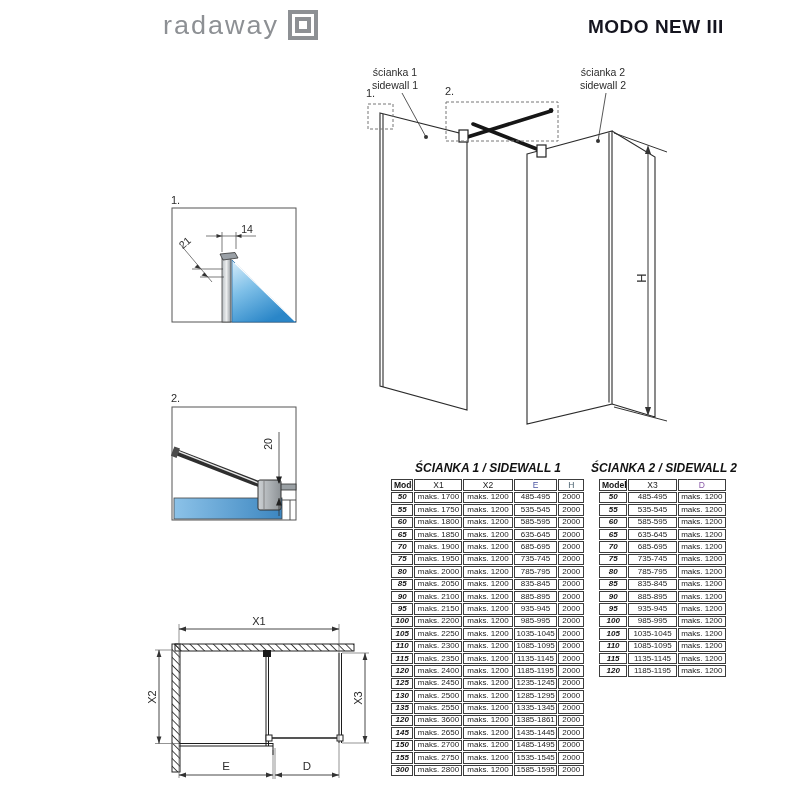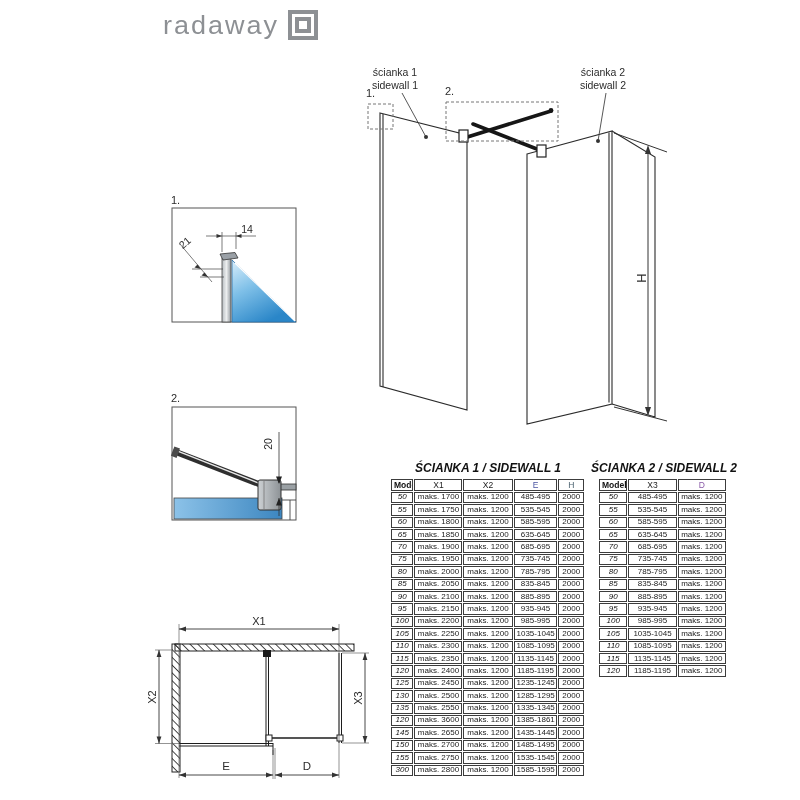--- a/index.html
+++ b/index.html
@@ -16,38 +16,39 @@
   .drawing{position:absolute;}
   svg text{font-family:"Liberation Sans",sans-serif;fill:#2b2b2b;}
   
   .table-title{position:absolute;top:461px;transform:translateX(-50%);font-style:italic;
                font-weight:bold;font-size:12px;color:#111;white-space:nowrap;}
   table.data-table{position:absolute;border-collapse:separate;border-spacing:1px;background:#fff;table-layout:fixed;}
   table.data-table th,table.data-table td{border:1px solid #3c3c3c;font-size:8px;line-height:1.05;
                padding:0.5px 2px;text-align:center;color:#222;background:#fff;overflow:hidden;white-space:nowrap;}
   table.data-table th{font-size:8.5px;font-weight:normal;}
   table.data-table th:first-child{font-weight:bold;color:#111;}
-  table.data-table td:first-child{font-weight:normal;font-style:italic;color:#111;}
+  table.data-table td:first-child{font-weight:bold;font-style:italic;color:#111;}
   #table1{left:390px;top:478px;width:195px;}
   #table2{left:598px;top:478px;width:129px;}
   #table1 th:nth-child(4){color:#4a55a2;}
   #table1 th:nth-child(5){color:#49606e;}
   #table2 th:nth-child(3){color:#8a5aa8;}
 </style>
 </head>
 <body>
 
 <div class="page">
 
   <div class="logo">
     <span class="logo-text">radaway</span>
     <span class="logo-mark">
       <span class="logo-mark-inner"></span>
     </span>
   </div>
+  <div class="page-title">MODO NEW III</div>
 
   <div class="drawing" style="left:355px;top:60px;">
     <svg width="340" height="390" viewBox="0 0 340 390">
 
       <g stroke="#2b2b2b" stroke-width="1.1" fill="none">
         <polygon points="25,53 112,75 112,350 25,326"></polygon>
         <line x1="28" y1="54" x2="28" y2="327"></line>
       </g>
 
       <g stroke="#2b2b2b" stroke-width="1.1" fill="none">

